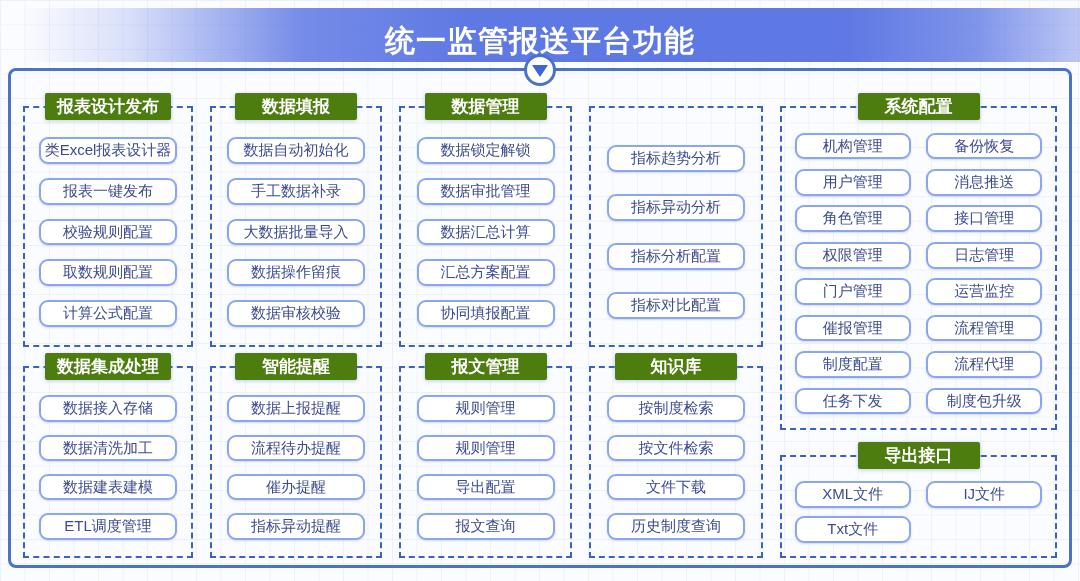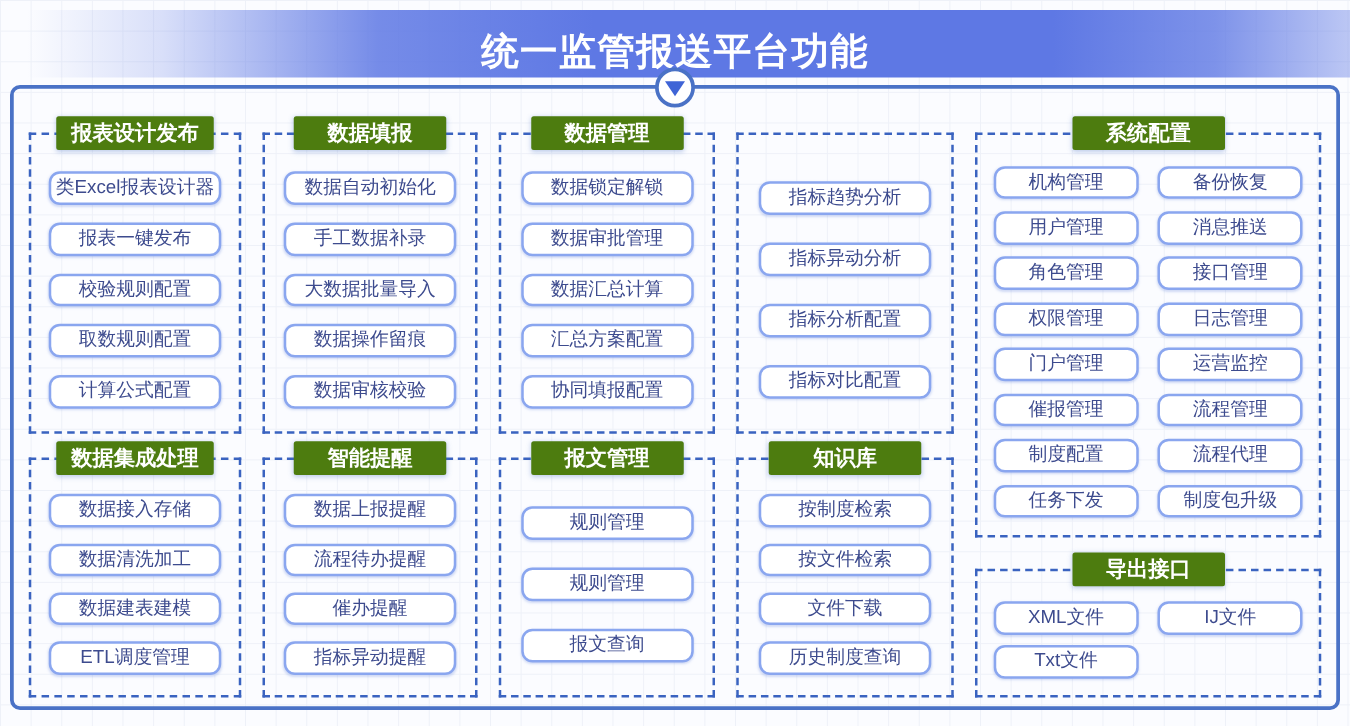--- a/index.html
+++ b/index.html
@@ -134,20 +134,21 @@
             <div class="item">数据汇总计算</div>
             <div class="item">汇总方案配置</div>
             <div class="item">协同填报配置</div>
           </div>
       </section>
       <section class="group g-bot">
         <div class="ghead">报文管理</div>
         <div class="gbox">
             <div class="item">规则管理</div>
             <div class="item">规则管理</div>
+            <div class="item">导出配置</div>
             <div class="item">报文查询</div>
           </div>
       </section>
     </div>
 
     <div class="col col4">
       <section class="group g-top">
         <div class="gbox">
             <div class="item">指标趋势分析</div>
             <div class="item">指标异动分析</div>

